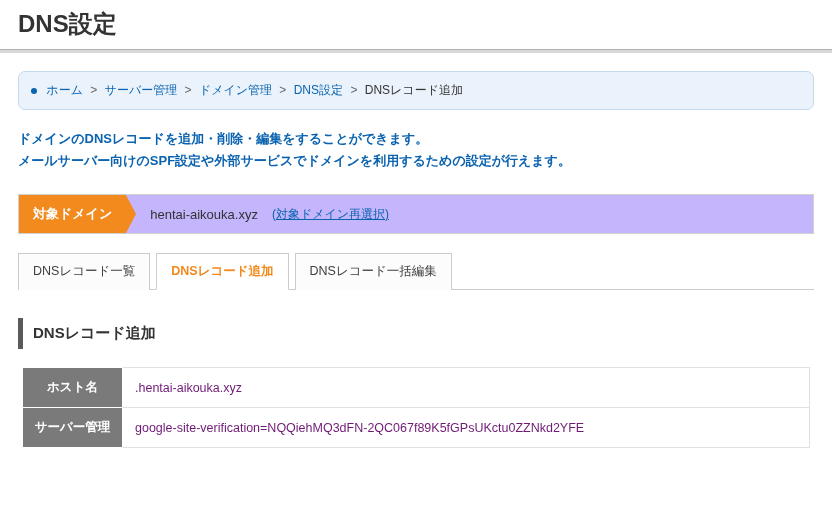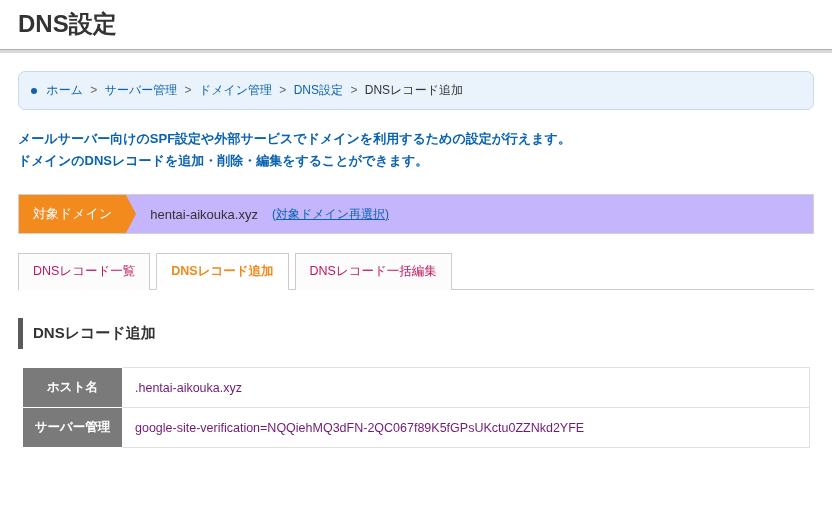--- a/index.html
+++ b/index.html
@@ -6,26 +6,26 @@
 body { font-family: "Hiragino Kaku Gothic Pro", "Meiryo", sans-serif; font-size: 13px; color: #333; background: #fff; width: 832px; }
 .page-title { font-size: 24px; font-weight: bold; color: #333; padding: 8px 18px 10px; border-bottom: 3px solid #d8d8d8; position: relative; }
 .page-title::after { content: ""; position: absolute; bottom: 0; left: 0; right: 0; height: 1px; background: #b0b0b0; }
 .breadcrumb { margin: 18px; padding: 10px 12px; background: #eaf3fb; border: 1px solid #c5dbed; border-radius: 7px; color: #666; font-size: 12px; }
 .breadcrumb a { color: #0b63b0; text-decoration: none; }
 .breadcrumb .bullet { display: inline-block; width: 6px; height: 6px; border-radius: 50%; background: #0b63b0; margin-right: 6px; vertical-align: middle; }
 .breadcrumb .sep { margin: 0 4px; color: #666; }
 .breadcrumb .current { color: #333; }
 .desc { margin: 0 18px 22px; color: #0b63b0; font-weight: bold; line-height: 1.7; font-size: 13px; }
 .domain-bar { margin: 0 18px 18px; border: 1px solid #d0d0d0; display: flex; align-items: stretch; }
-.domain-label { background: #f28a1e; color: #fff; font-weight: normal; padding: 10px 14px; display: flex; align-items: center; position: relative; font-size: 13px; }
+.domain-label { background: #f28a1e; color: #fff; font-weight: bold; padding: 10px 14px; display: flex; align-items: center; position: relative; font-size: 13px; }
 .domain-label::after { content: ""; position: absolute; right: -10px; top: 0; bottom: 0; width: 0; height: 0; border-top: 19px solid transparent; border-bottom: 19px solid transparent; border-left: 10px solid #f28a1e; }
 .domain-value { padding: 10px 6px 10px 24px; font-size: 13px; color: #333; display: flex; align-items: center; flex: 1; background: #c4b5fd; text-align: right; }
 .domain-reselect { margin-left: 14px; color: #0b63b0; font-size: 12px; }
 .tabs { margin: 0 18px; display: flex; border-bottom: 1px solid #ccc; }
-.tab { border: 1px solid #ccc; border-bottom: none; background: #fcfcfc; padding: 9px 14px; margin-right: 6px; font-size: 12.5px; cursor: pointer; color: #be185d; position: relative; top: 1px; }
+.tab { border: 1px solid #ccc; border-bottom: none; background: #fcfcfc; padding: 9px 14px; margin-right: 6px; font-size: 12.5px; cursor: pointer; color: #404040; position: relative; top: 1px; }
 .tab.active { color: #f28a1e; font-weight: bold; background: #fff; border-bottom: 1px solid #fff; }
 .section-title { margin: 28px 18px 18px; padding: 6px 0 6px 10px; border-left: 5px solid #5a5a5a; font-size: 15px; font-weight: bold; color: #333; }
 .record-table { margin: 0 22px; width: calc(100% - 44px); border-collapse: collapse; }
 .record-table th { background: #7a7a7a; color: #ffffff; text-align: center; padding: 11px 10px; font-size: 12.5px; font-weight: bold; border: 1px solid #fff; width: 100px; }
 .record-table td { background: #fff; border: 1px solid #e0e0e0; padding: 11px 12px; font-size: 12.5px; color: #701a75; }
 </style>
 </head>
 <body>
 
 <h1 class="page-title">DNS設定</h1>
@@ -37,22 +37,22 @@
   <a href="#">サーバー管理</a>
   <span class="sep">&gt;</span>
   <a href="#">ドメイン管理</a>
   <span class="sep">&gt;</span>
   <a href="#">DNS設定</a>
   <span class="sep">&gt;</span>
   <span class="current">DNSレコード追加</span>
 </div>
 
 <div class="desc">
+  <div>ドメインのDNSレコードを追加・削除・編集をすることができます。</div>
   <div>メールサーバー向けのSPF設定や外部サービスでドメインを利用するための設定が行えます。</div>
-  <div>ドメインのDNSレコードを追加・削除・編集をすることができます。</div>
 </div>
 
 <div class="domain-bar">
   <div class="domain-label">対象ドメイン</div>
   <div class="domain-value">
     <span>hentai-aikouka.xyz</span>
     <a href="#" class="domain-reselect">(対象ドメイン再選択)</a>
   </div>
 </div>
 

